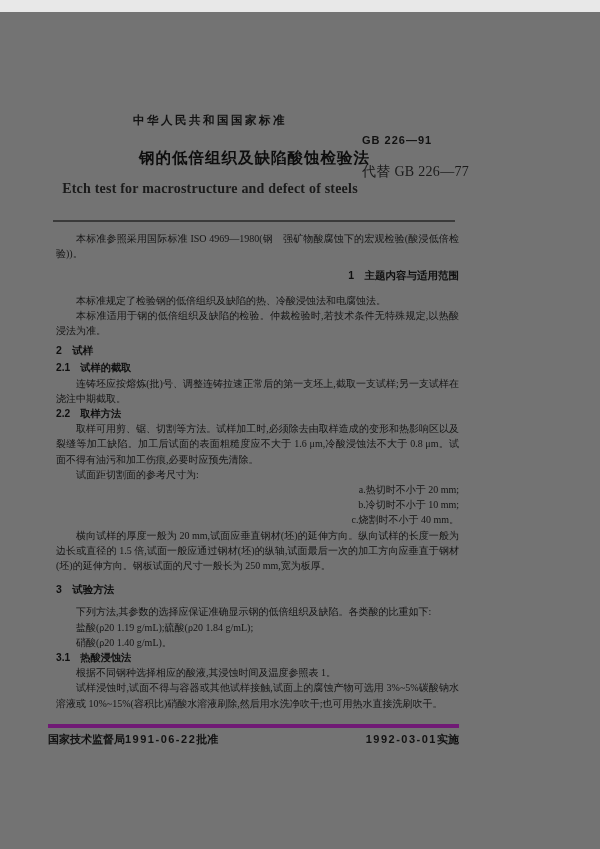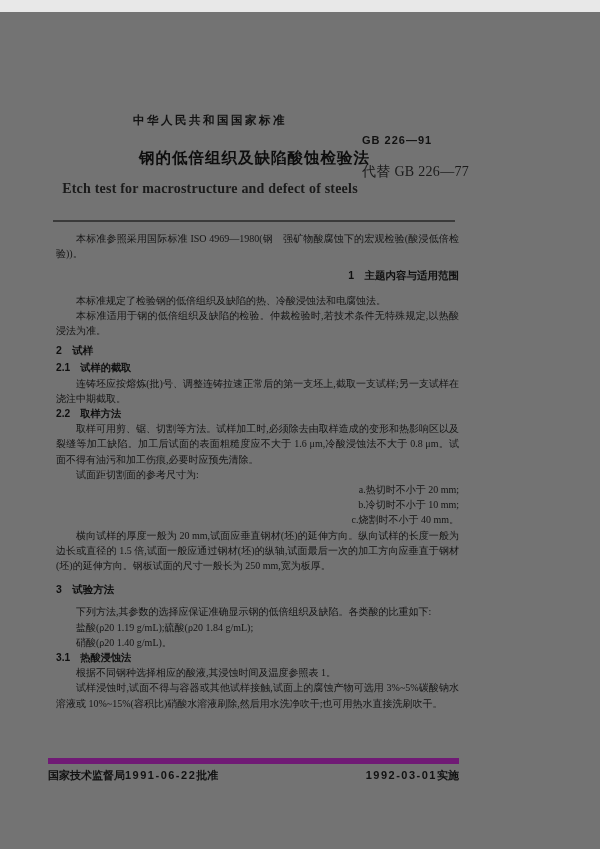--- a/index.html
+++ b/index.html
@@ -47,21 +47,21 @@
   .m1 { margin:7px 0 9px;text-align:right; }
   .m2 { margin:5px 0 2px; }
   .m3 { margin:9px 0 7px; }
   .b-h2 {
     font-family:"Liberation Sans","DejaVu Sans",sans-serif; font-weight:bold;
     font-size:10.2px; margin:0; text-align:left; color:#0f0f0f;
   }
   .b-li { margin:0; padding-left:19px; text-indent:0; text-align:right; }
   .li-label { display:inline-block; width:27px; }
   
-  .footer { position:absolute; left:48px; top:746px; width:411px; border-top:6px solid #701a75; }
+  .footer { position:absolute; left:48px; top:712px; width:411px; border-top:4px solid #701a75; }
   .footer-row {
     display:flex; justify-content:space-between; margin-top:4px;
     font-family:"Liberation Sans","DejaVu Sans",sans-serif; font-weight:bold;
     font-size:11px; color:#111; white-space:nowrap;
   }
   .f-date { letter-spacing:1.5px; }
 </style>
 </head>
 <body>
 

